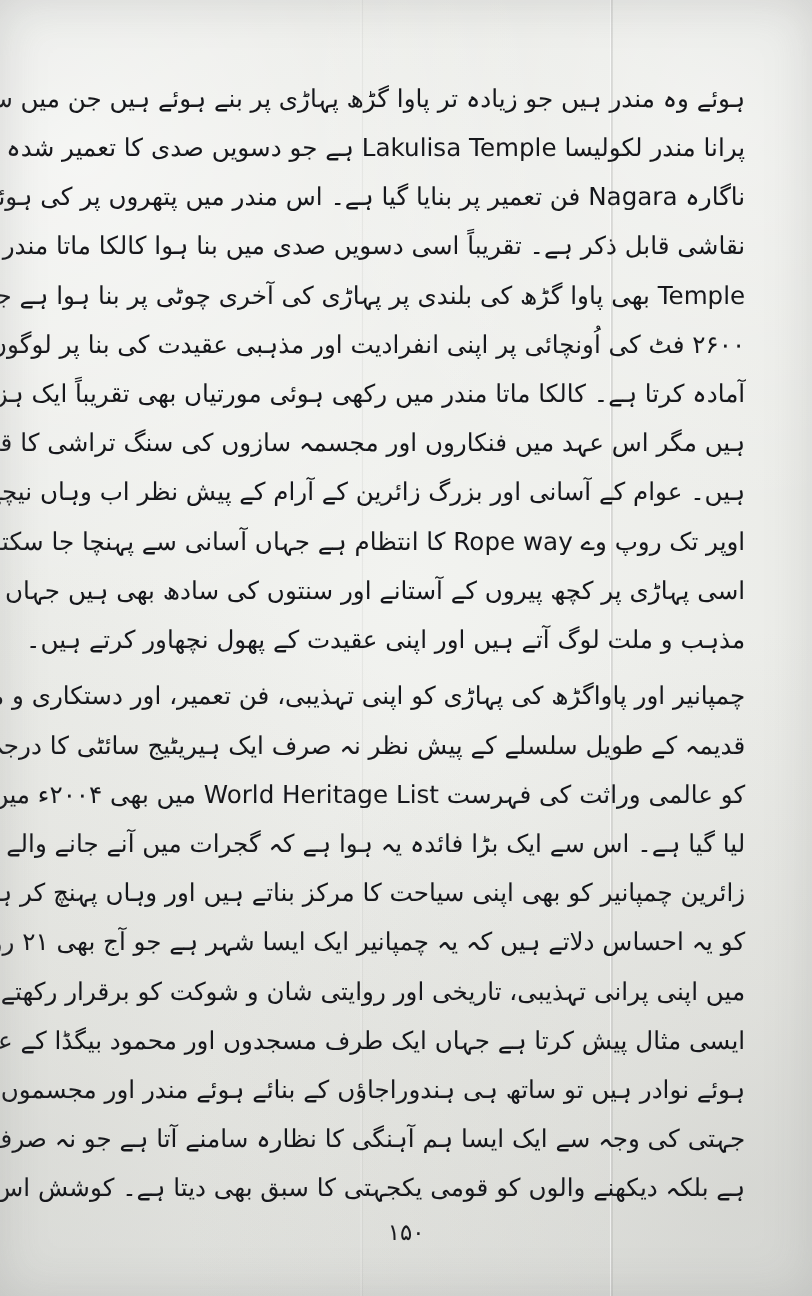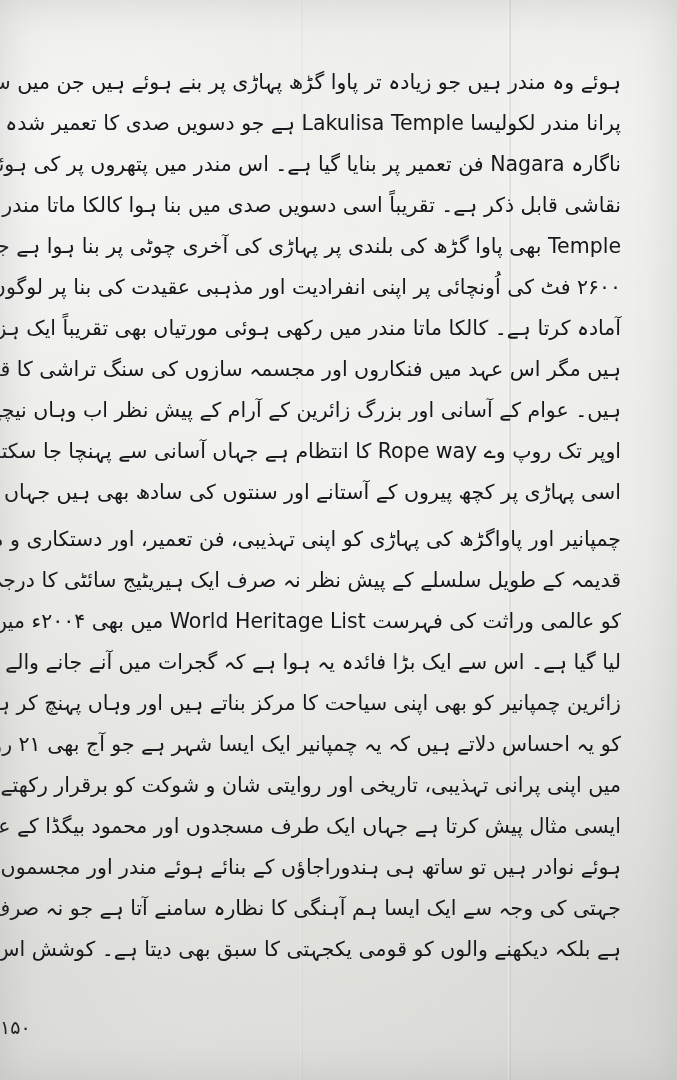--- a/index.html
+++ b/index.html
@@ -67,20 +67,21 @@
     text-indent: 0;
   }
   .para-gap {
     height: 6px;
   }
   .page-number {
     position: absolute;
     left: 0;
     right: 0;
     top: 1016px;
+    text-align: center;
     font-size: 19px;
     color: #1a1b1f;
     font-family: "DejaVu Sans", sans-serif;
   }
   .edge-shadow {
     position: absolute;
     inset: 0;
     box-shadow: inset 0 0 40px rgba(120,120,118,0.22);
     pointer-events: none;
   }
@@ -99,20 +100,21 @@
       <div class="line">پرانا مندر لکولیسا Lakulisa Temple ہے جو دسویں صدی کا تعمیر شدہ ہے اور جو</div>
       <div class="line">ناگارہ Nagara فن تعمیر پر بنایا گیا ہے۔ اس مندر میں پتھروں پر کی ہوئی باریک</div>
       <div class="line">نقاشی قابل ذکر ہے۔ تقریباً اسی دسویں صدی میں بنا ہوا کالکا ماتا مندر Kalka Mata</div>
       <div class="line">Temple بھی پاوا گڑھ کی بلندی پر پہاڑی کی آخری چوٹی پر بنا ہوا ہے جو سطح زمین سے</div>
       <div class="line">۲۶۰۰ فٹ کی اُونچائی پر اپنی انفرادیت اور مذہبی عقیدت کی بنا پر لوگوں کو آنے پر</div>
       <div class="line">آمادہ کرتا ہے۔ کالکا ماتا مندر میں رکھی ہوئی مورتیاں بھی تقریباً ایک ہزار سال پرانی</div>
       <div class="line">ہیں مگر اس عہد میں فنکاروں اور مجسمہ سازوں کی سنگ تراشی کا قابل تعریف نمونہ</div>
       <div class="line">ہیں۔ عوام کے آسانی اور بزرگ زائرین کے آرام کے پیش نظر اب وہاں نیچے</div>
       <div class="line">اوپر تک روپ وے Rope way کا انتظام ہے جہاں آسانی سے پہنچا جا سکتا ہے۔</div>
       <div class="line">اسی پہاڑی پر کچھ پیروں کے آستانے اور سنتوں کی سادھ بھی ہیں جہاں بلا تفریق</div>
+      <div class="line">مذہب و ملت لوگ آتے ہیں اور اپنی عقیدت کے پھول نچھاور کرتے ہیں۔</div>
     </div>
 
     <div class="para-gap"></div>
 
     <div>
       <div class="line para-start">چمپانیر اور پاواگڑھ کی پہاڑی کو اپنی تہذیبی، فن تعمیر، اور دستکاری و مذہبی آثار</div>
       <div class="line">قدیمہ کے طویل سلسلے کے پیش نظر نہ صرف ایک ہیریٹیج سائٹی کا درجہ دیا گیا ہے بلکہ اس</div>
       <div class="line">کو عالمی وراثت کی فہرست World Heritage List میں بھی ۲۰۰۴ء میں شامل کر</div>
       <div class="line">لیا گیا ہے۔ اس سے ایک بڑا فائدہ یہ ہوا ہے کہ گجرات میں آنے جانے والے سیاح اور</div>
       <div class="line">زائرین چمپانیر کو بھی اپنی سیاحت کا مرکز بناتے ہیں اور وہاں پہنچ کر ہر آنے والے</div>

